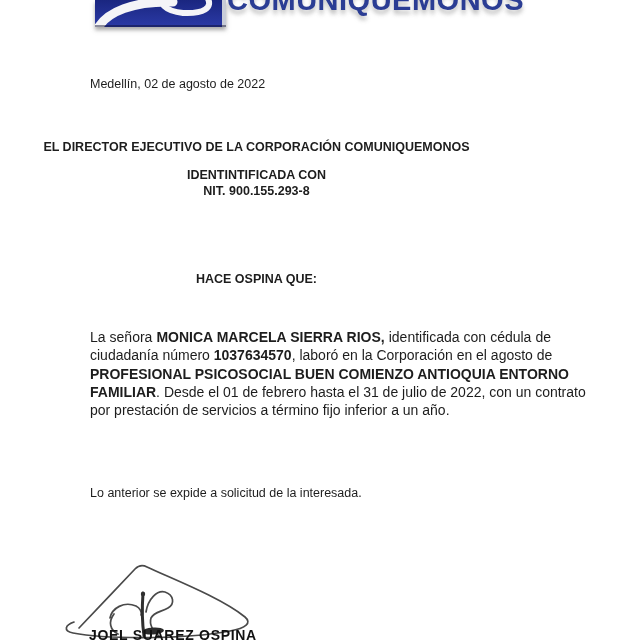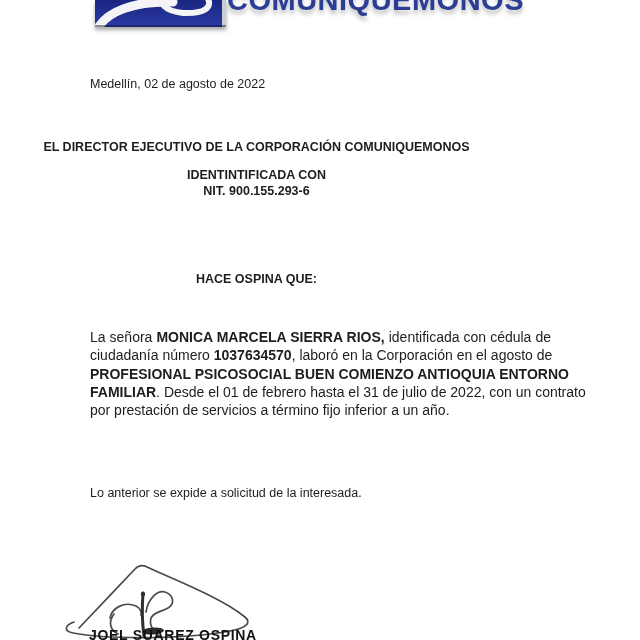--- a/index.html
+++ b/index.html
@@ -65,21 +65,21 @@
       <rect x="127" y="0" width="4" height="27" fill="#c9cdd8"></rect>
       <rect x="0" y="25" width="131" height="2" fill="rgba(10,12,40,0.45)"></rect>
     </svg>
   </div>
   <div class="abs wordmark">COMUNIQUEMONOS</div>
 
   <div class="abs date-line">Medellín, 02 de agosto de 2022</div>
 
   <div class="abs heading h-director">EL DIRECTOR EJECUTIVO DE LA CORPORACIÓN COMUNIQUEMONOS</div>
   <div class="abs heading h-ident">IDENTINTIFICADA CON</div>
-  <div class="abs heading h-nit">NIT. 900.155.293-6</div>
+  <div class="abs heading h-nit">NIT. 900.155.293-8</div>
   <div class="abs heading h-certify">HACE OSPINA QUE:</div>
 
   <div class="abs para">
     <div class="pline just"><span>La señora </span><span class="b">MONICA MARCELA SIERRA RIOS,</span><span> identificada con cédula de</span></div>
     <div class="pline just"><span>ciudadanía número </span><span class="b">1037634570</span><span>, laboró en la Corporación en el agosto de</span></div>
     <div class="pline"><span class="b">PROFESIONAL PSICOSOCIAL BUEN COMIENZO ANTIOQUIA ENTORNO</span></div>
     <div class="pline just"><span class="b">FAMILIAR</span><span>. Desde el 01 de febrero hasta el 31 de julio de 2022, con un contrato</span></div>
     <div class="pline"><span>por prestación de servicios a término fijo inferior a un año.</span></div>
   </div>
 

